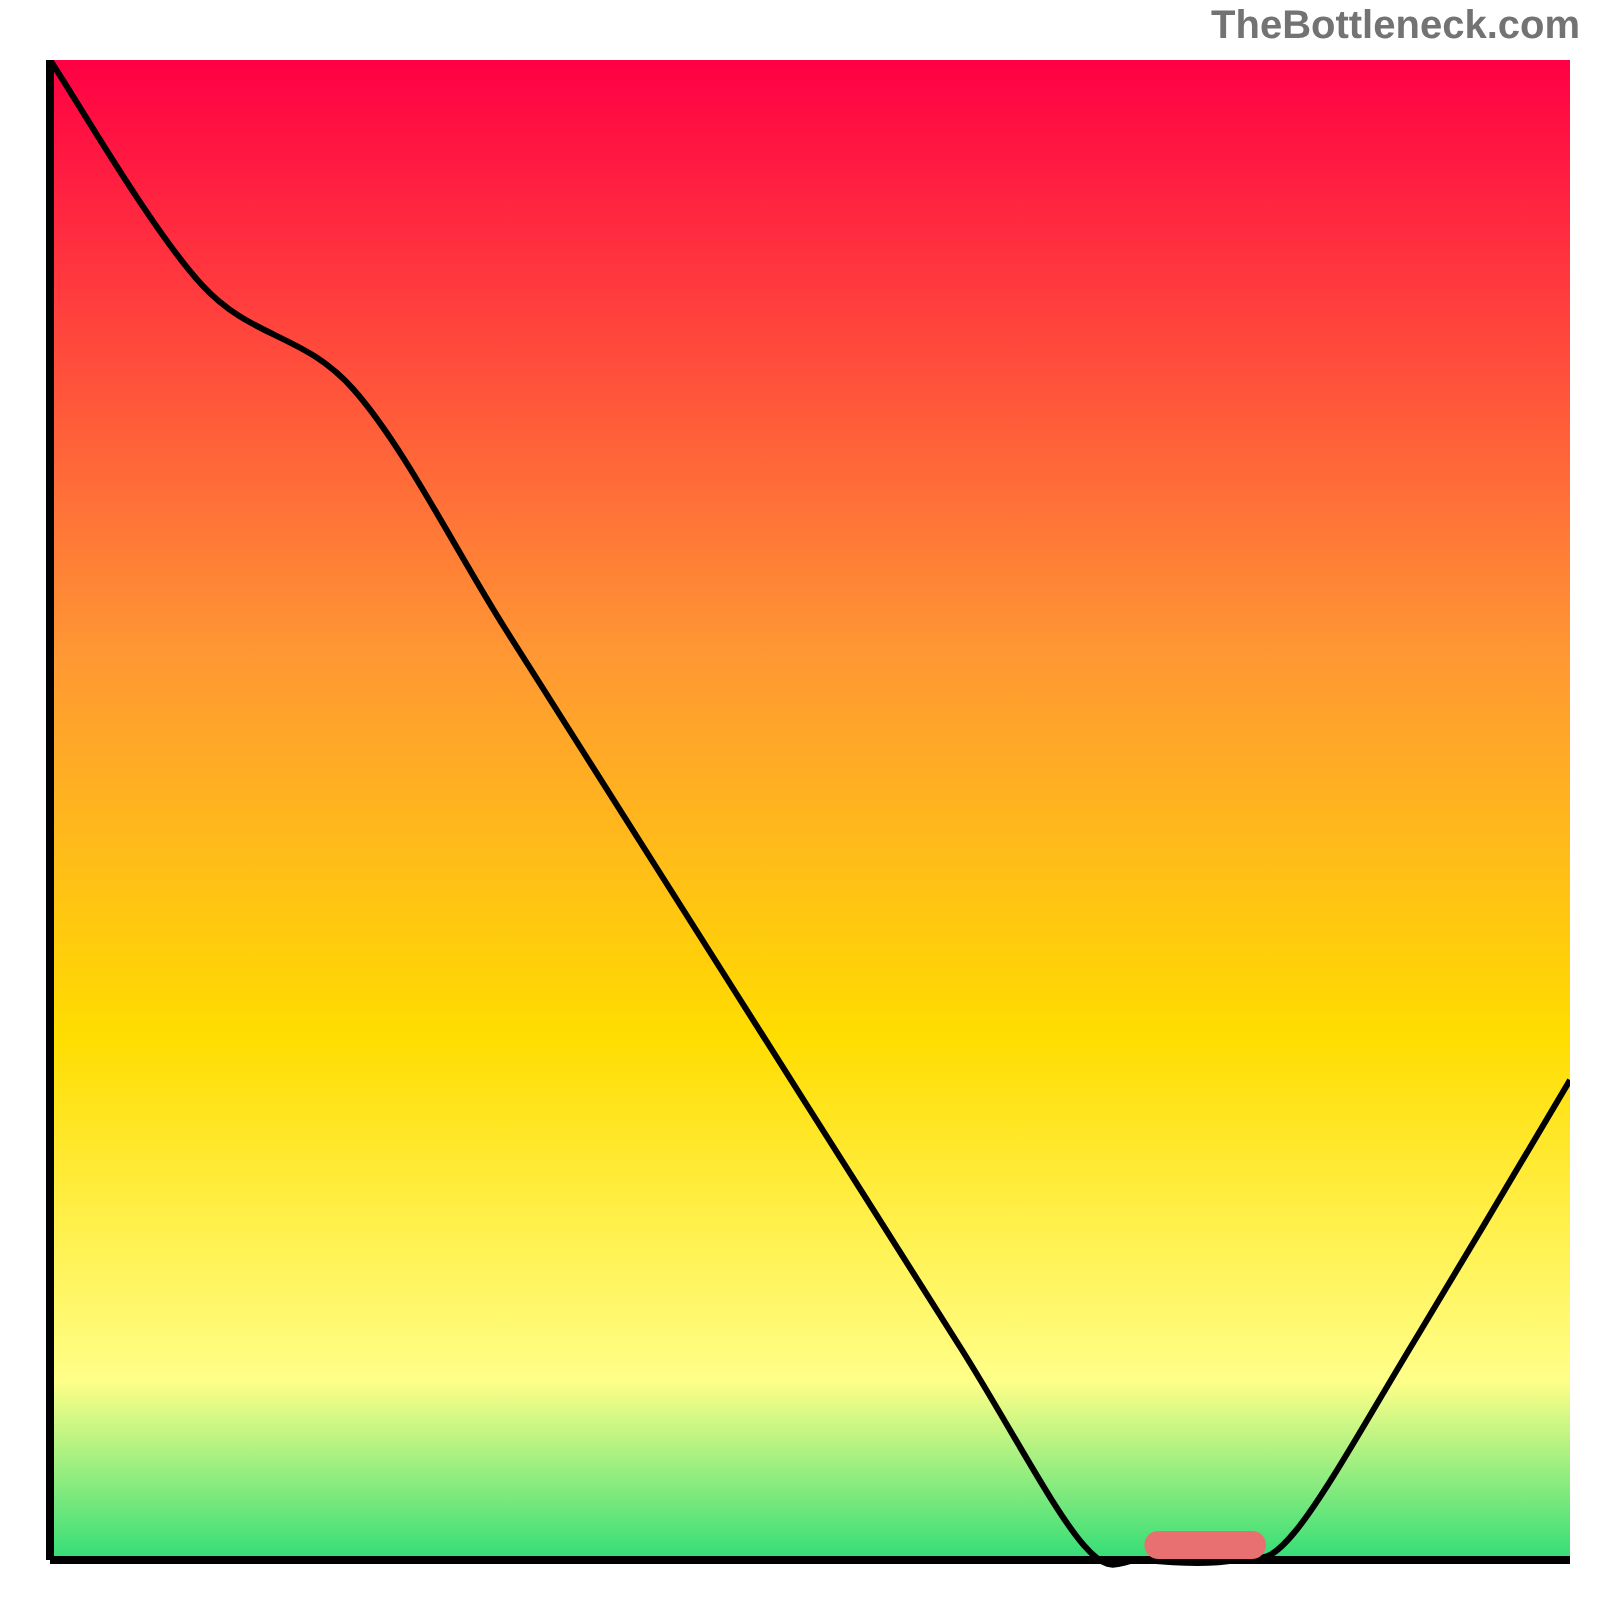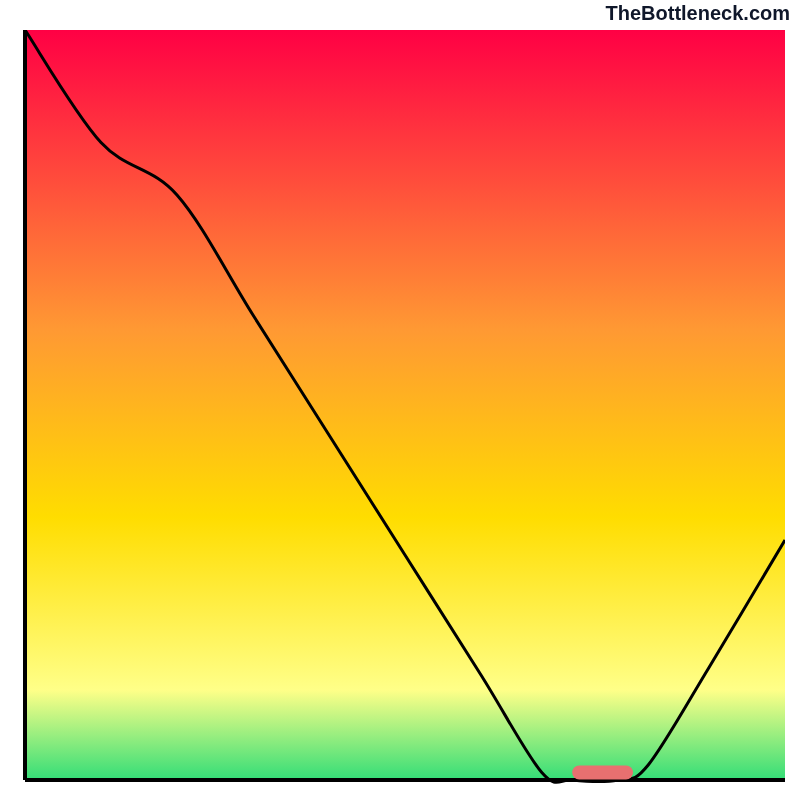--- a/index.html
+++ b/index.html
@@ -10,21 +10,21 @@
     background: #ffffff;
     font-family: Arial, sans-serif;
     position: relative;
   }
   .watermark {
     position: absolute;
     top: 2px;
     right: 10px;
     font-size: 20px;
     font-weight: bold;
-    color: #0f172a;
+    color: #737373;
     z-index: 10;
   }
   .chart-container {
     position: absolute;
     top: 30px;
     left: 15px;
     width: 770px;
     height: 760px;
   }
   svg {

